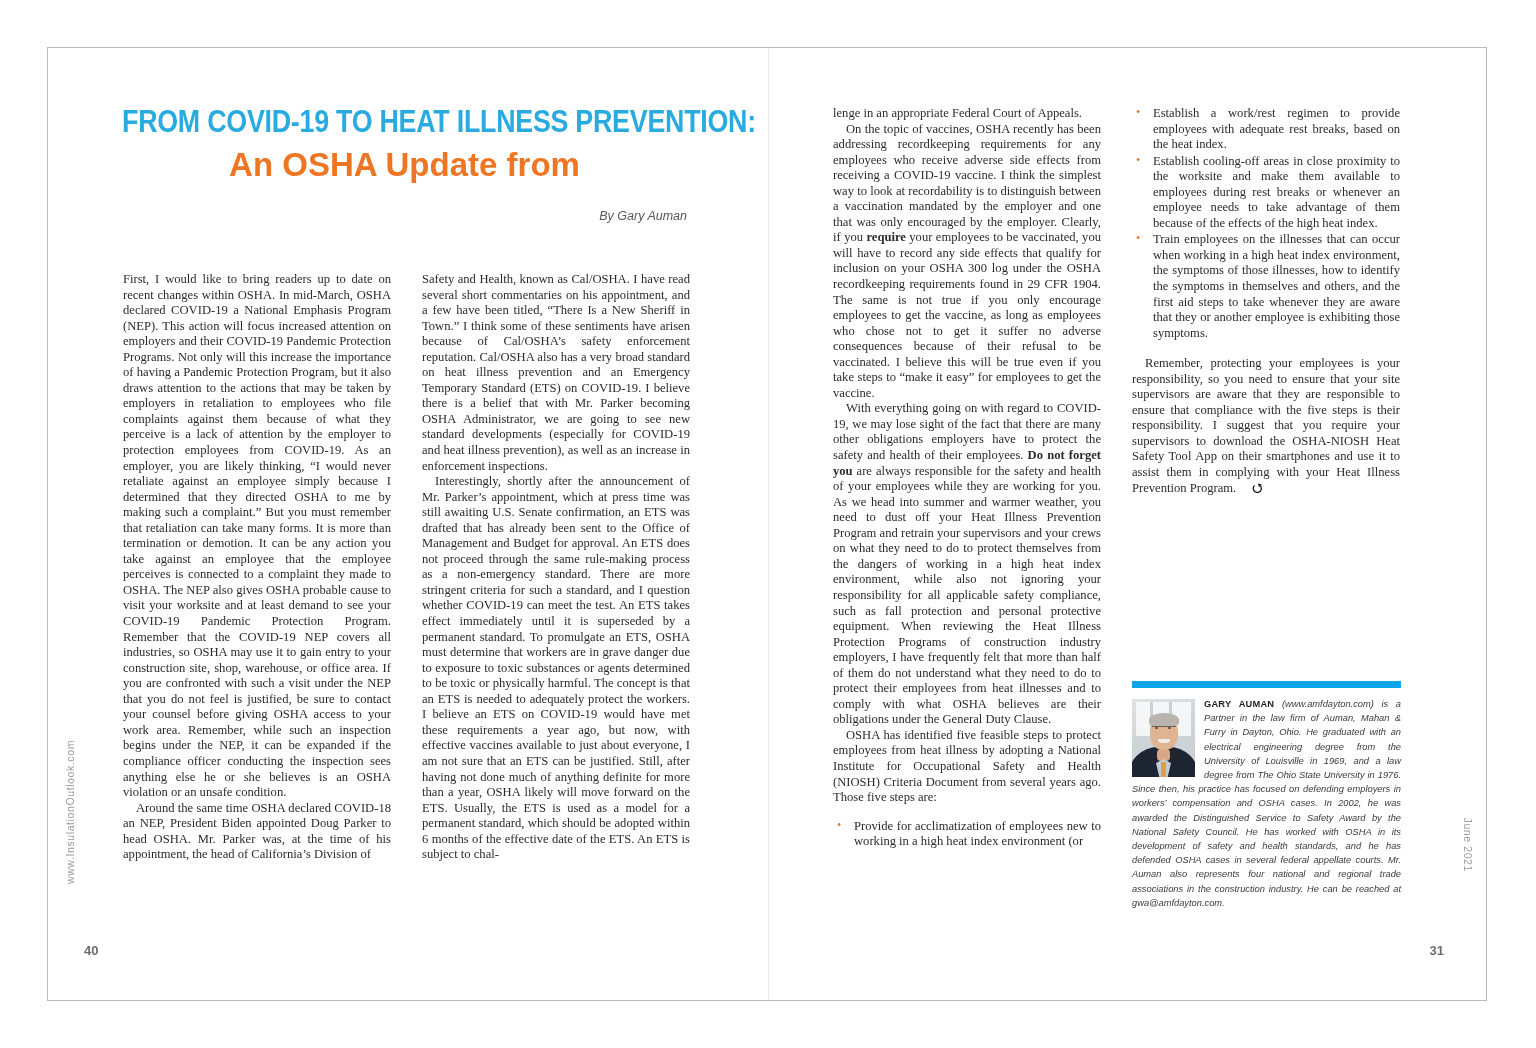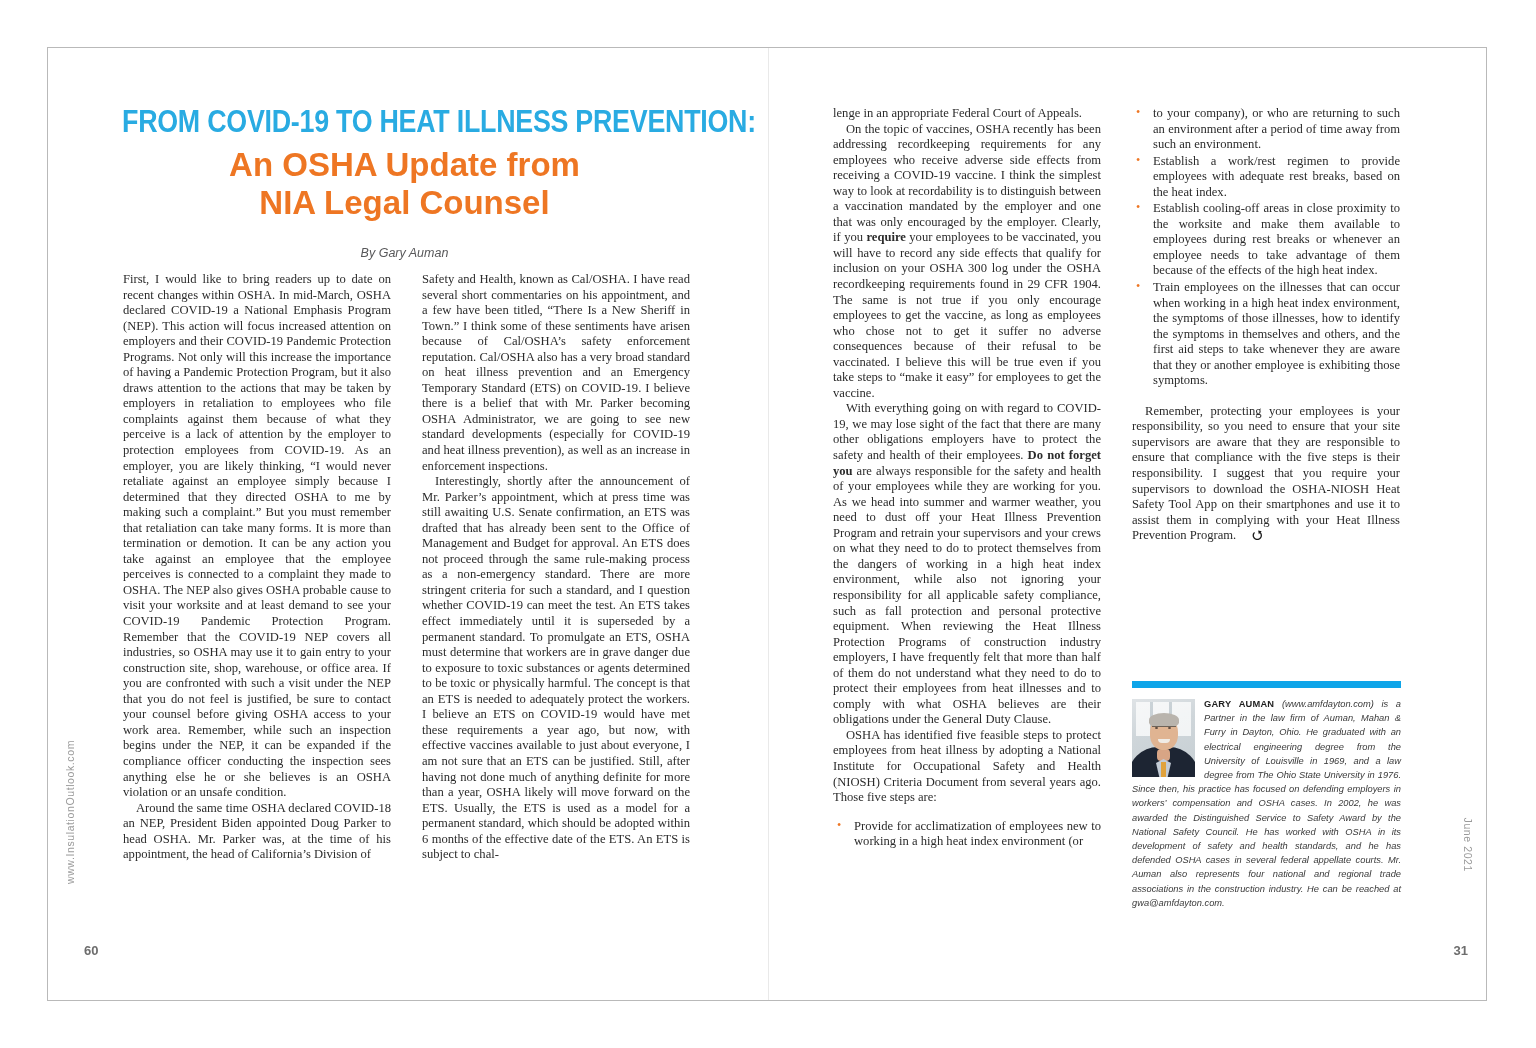--- a/index.html
+++ b/index.html
@@ -73,21 +73,21 @@
   }
   .folio {
     position: absolute;
     bottom: 42px;
     font-family: "Liberation Sans", sans-serif;
     font-weight: bold;
     font-size: 13px;
     color: #6d6d6d;
   }
   .folio.left  { left: 36px; }
-  .folio.right { right: 20px; }
+  .folio.right { right: 44px; }
 
   
   #headline-block {
     position: absolute;
     left: 74px;
     top: 58px;
     width: 600px;
   }
   #headline-main {
     font-family: "Liberation Sans", sans-serif;
@@ -108,21 +108,21 @@
     color: #EE7623;
     text-align: center;
     margin-top: 9px;
     width: 565px;
   }
   #byline {
     font-family: "Liberation Sans", sans-serif;
     font-style: italic;
     font-size: 12.5px;
     color: #58585a;
-    text-align: center;
+    text-align: right;
     width: 565px;
     margin-top: 25px;
   }
 
   
   .col {
     position: absolute;
     font-family: "Liberation Serif", serif;
     font-size: 12.6px;
     line-height: 15.55px;
@@ -260,27 +260,26 @@
 <body>
 
 <div id="spread">
 
   <div id="gutter"></div>
 
   <div id="page-left">
 
     <div class="sidebar-url">www.InsulationOutlook.com</div>
 
-    <div class="folio left">60</div>
+    <div class="folio left">40</div>
 
     <div id="headline-block">
       <div id="headline-main">FROM COVID-19 TO HEAT ILLNESS PREVENTION:</div>
       <div id="headline-sub">
         <div>An OSHA Update from</div>
-        <div>NIA Legal Counsel</div>
       </div>
       <div id="byline">By Gary Auman</div>
     </div>
 
     <div class="col" id="col1">
       <p class="noindent">First, I would like to bring readers up to date on recent changes within OSHA. In mid-March, OSHA declared COVID-19 a National Emphasis Program (NEP). This action will focus increased attention on employers and their COVID-19 Pandemic Protection Programs. Not only will this increase the importance of having a Pandemic Protection Program, but it also draws attention to the actions that may be taken by employers in retaliation to employees who file complaints against them because of what they perceive is a lack of attention by the employer to protection employees from COVID-19. As an employer, you are likely thinking, “I would never retaliate against an employee simply because I determined that they directed OSHA to me by making such a complaint.” But you must remember that retaliation can take many forms. It is more than termination or demotion. It can be any action you take against an employee that the employee perceives is connected to a complaint they made to OSHA. The NEP also gives OSHA probable cause to visit your worksite and at least demand to see your COVID-19 Pandemic Protection Program. Remember that the COVID-19 NEP covers all industries, so OSHA may use it to gain entry to your construction site, shop, warehouse, or office area. If you are confronted with such a visit under the NEP that you do not feel is justified, be sure to contact your counsel before giving OSHA access to your work area. Remember, while such an inspection begins under the NEP, it can be expanded if the compliance officer conducting the inspection sees anything else he or she believes is an OSHA violation or an unsafe condition.</p>
       <p>Around the same time OSHA declared COVID-18 an NEP, President Biden appointed Doug Parker to head OSHA. Mr. Parker was, at the time of his appointment, the head of California’s Division of</p>
     </div>
 
     <div class="col" id="col2">
@@ -305,23 +304,20 @@
       <span>With everything going on with regard to COVID-19, we may lose sight of the fact that there are many other obligations employers have to protect the safety and health of their employees. </span><b>Do not forget you</b><span> are always responsible for the safety and health of your employees while they are working for you. As we head into summer and warmer weather, you need to dust off your Heat Illness Prevention Program and retrain your supervisors and your crews on what they need to do to protect themselves from the dangers of working in a high heat index environment, while also not ignoring your responsibility for all applicable safety compliance, such as fall protection and personal protective equipment. When reviewing the Heat Illness Protection Programs of construction industry employers, I have frequently felt that more than half of them do not understand what they need to do to protect their employees from heat illnesses and to comply with what OSHA believes are their obligations under the General Duty Clause.</span>
     </p>
     <p>OSHA has identified five feasible steps to protect employees from heat illness by adopting a National Institute for Occupational Safety and Health (NIOSH) Criteria Document from several years ago. Those five steps are:</p>
     <ul class="bullets">
       <li>Provide for acclimatization of employees new to working in a high heat index environment (or</li>
     </ul>
   </div>
 
   <div class="col" id="col4">
     <ul class="bullets" style="margin-top:0">
-      <li style="list-style:none;padding-left:21px">
-        <span>to your company), or who are returning to such an environment after a period of time away from such an environment.</span>
-      </li>
       <li>Establish a work/rest regimen to provide employees with adequate rest breaks, based on the heat index.</li>
       <li>Establish cooling-off areas in close proximity to the worksite and make them available to employees during rest breaks or whenever an employee needs to take advantage of them because of the effects of the high heat index.</li>
       <li>Train employees on the illnesses that can occur when working in a high heat index environment, the symptoms of those illnesses, how to identify the symptoms in themselves and others, and the first aid steps to take whenever they are aware that they or another employee is exhibiting those symptoms.</li>
     </ul>
     <p style="margin-top:15px;text-indent:13px">
       <span>Remember, protecting your employees is your responsibility, so you need to ensure that your site supervisors are aware that they are responsible to ensure that compliance with the five steps is their responsibility. I suggest that you require your supervisors to download the OSHA-NIOSH Heat Safety Tool App on their smartphones and use it to assist them in complying with your Heat Illness Prevention Program.</span><span class="endmark">⭯</span>
     </p>
   </div>
 
   <div id="bio-box">

